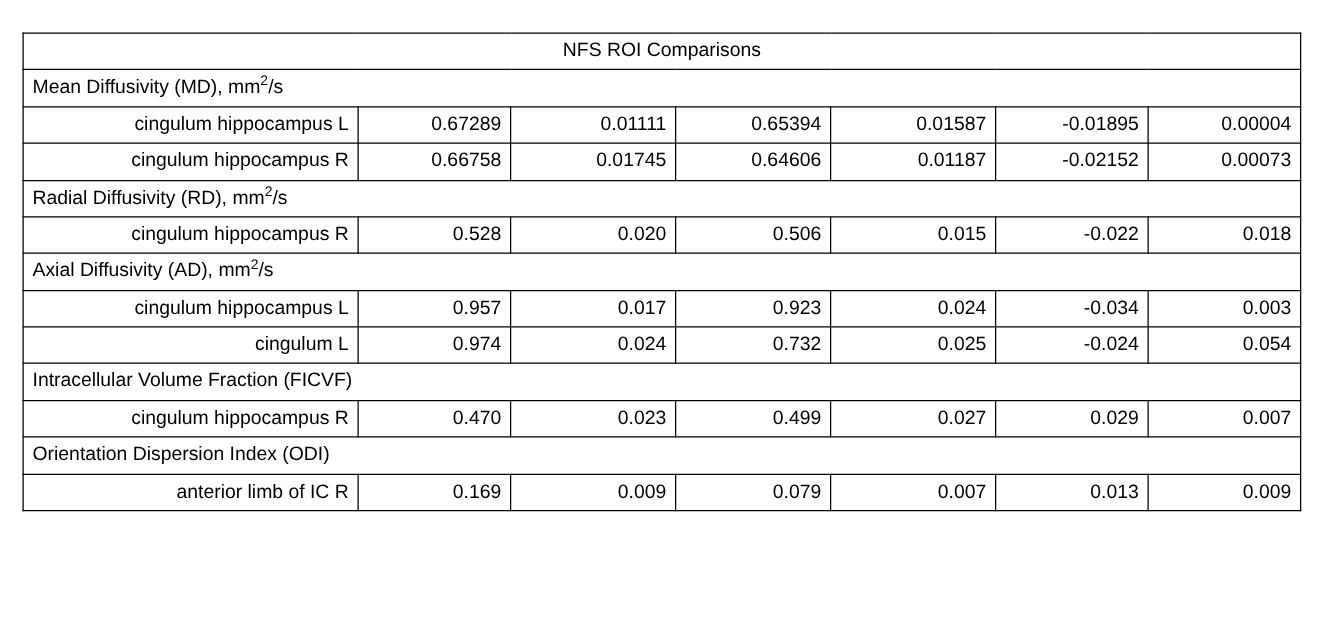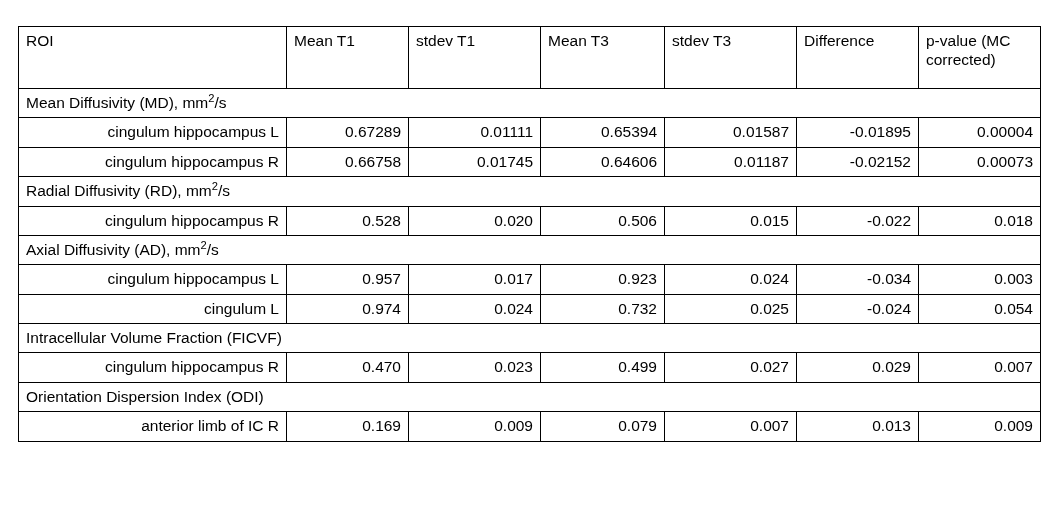--- a/index.html
+++ b/index.html
@@ -80,28 +80,22 @@
     <colgroup>
       <col class="col-roi">
       <col class="col-m1">
       <col class="col-s1">
       <col class="col-m3">
       <col class="col-s3">
       <col class="col-diff">
       <col class="col-p">
     </colgroup>
     <tbody>
-      <tr class="header-row">
-        <td class="head-cell">ROI</td>
-        <td class="head-cell">Mean T1</td>
-        <td class="head-cell">stdev T1</td>
-        <td class="head-cell">Mean T3</td>
-        <td class="head-cell">stdev T3</td>
-        <td class="head-cell">Difference</td>
-        <td class="head-cell">p-value (MC corrected)</td>
+      <tr>
+        <td class="title-cell" colspan="7">NFS ROI Comparisons</td>
       </tr>
 
       <tr>
         <td class="section-cell" colspan="7"><span>Mean Diffusivity (MD), mm</span><sup>2</sup><span>/s</span></td>
       </tr>
       <tr>
         <td class="roi-cell">cingulum hippocampus L</td>
         <td class="num-cell">0.67289</td>
         <td class="num-cell">0.01111</td>
         <td class="num-cell">0.65394</td>

